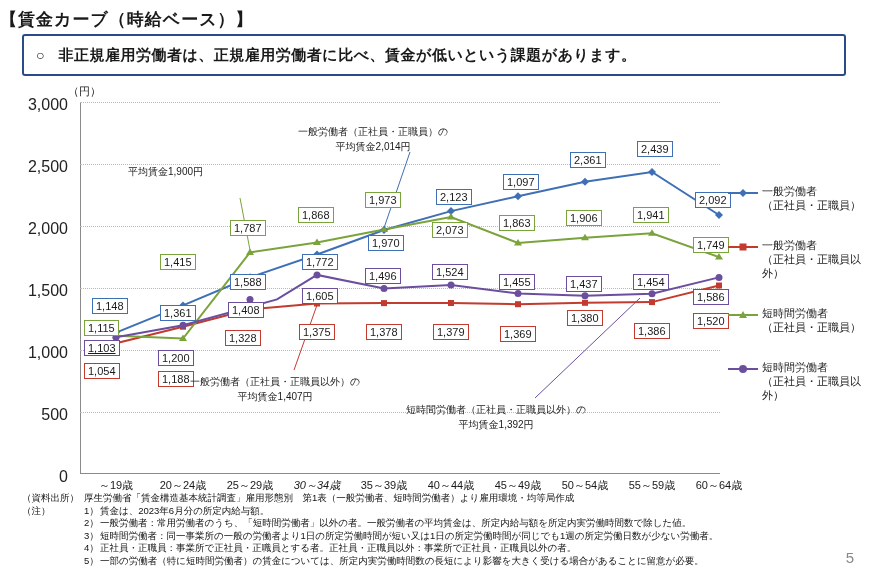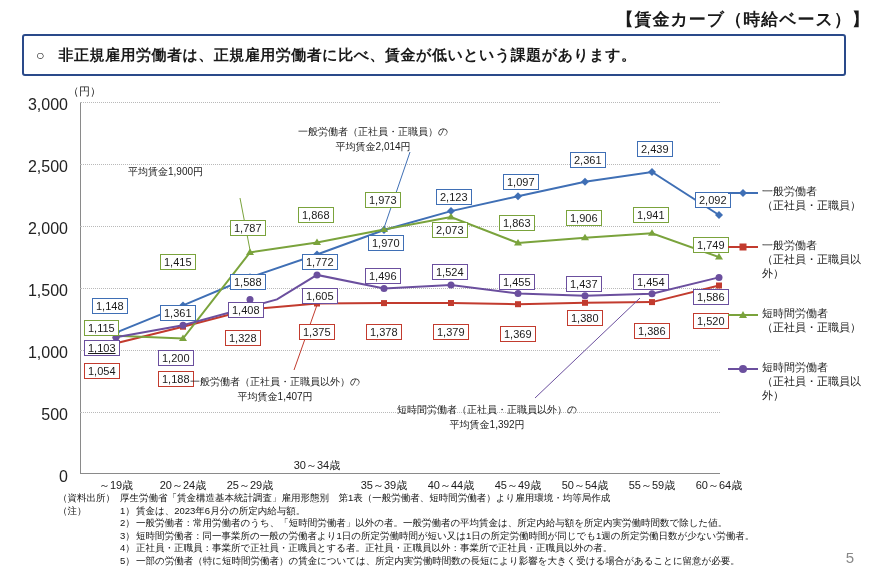--- a/index.html
+++ b/index.html
@@ -6,21 +6,21 @@
   body{
     width:870px;height:572px;
     background:#ffffff;
     font-family:"Liberation Sans", sans-serif;
     color:#1a1a1a;
     position:relative;
     overflow:hidden;
   }
   .title{
     position:absolute;top:8px;left:0;width:870px;
-    text-align:right;
+    text-align:left;
     font-size:17px;font-weight:bold;letter-spacing:1px;
   }
   .callout{
     position:absolute;left:22px;top:34px;width:820px;height:38px;
     border:2px solid #2a4a8a;border-radius:3px;
     background:#ffffff;
     display:flex;align-items:center;
   }
   .callout .mark{font-size:14px;margin-left:12px;margin-right:14px;color:#111;}
   .callout .txt{font-size:15px;font-weight:bold;letter-spacing:.5px;}
@@ -52,21 +52,21 @@
   }
   .dl-blue{border-color:#3f6fb5;}
   .dl-red{border-color:#c23b2e;}
   .dl-green{border-color:#7aa33c;}
   .dl-purple{border-color:#6b4f9e;}
   .anno{position:absolute;font-size:10px;line-height:15px;text-align:center;white-space:nowrap;}
   .notes{
     position:absolute;left:22px;top:492px;width:830px;font-size:9.5px;line-height:12.5px;color:#111;
   }
   .notes .row{display:flex;}
-  .notes .k{width:62px;flex:0 0 62px;margin-left:36px;}
+  .notes .k{width:62px;flex:0 0 62px;}
   .notes .n{width:16px;flex:0 0 16px;}
   .pageno{position:absolute;right:16px;bottom:6px;font-size:15px;color:#888;}
 </style>
 </head>
 <body>
 
 <div class="title">【賃金カーブ（時給ベース）】</div>
 
 <div class="callout">
   <span class="mark">○</span>
@@ -218,30 +218,30 @@
       <div>一般労働者（正社員・正職員）の</div>
       <div>平均賃金2,014円</div>
     </div>
     <div class="anno" style="left:48px;top:62px;">
       <div>平均賃金1,900円</div>
     </div>
     <div class="anno" style="left:110px;top:272px;">
       <div>一般労働者（正社員・正職員以外）の</div>
       <div>平均賃金1,407円</div>
     </div>
-    <div class="anno" style="left:317px;top:300px;">
+    <div class="anno" style="left:326px;top:300px;">
       <div>短時間労働者（正社員・正職員以外）の</div>
       <div>平均賃金1,392円</div>
     </div>
   </div>
 
   <div class="xlabel" style="left:54px;top:394px;">～19歳</div>
   <div class="xlabel" style="left:121px;top:394px;">20～24歳</div>
   <div class="xlabel" style="left:188px;top:394px;">25～29歳</div>
-  <div class="xlabel" style="left:255px;top:374px;">30～34歳</div>
+  <div class="xlabel" style="left:255px;top:394px;font-style:italic;">30～34歳</div>
   <div class="xlabel" style="left:322px;top:394px;">35～39歳</div>
   <div class="xlabel" style="left:389px;top:394px;">40～44歳</div>
   <div class="xlabel" style="left:456px;top:394px;">45～49歳</div>
   <div class="xlabel" style="left:523px;top:394px;">50～54歳</div>
   <div class="xlabel" style="left:590px;top:394px;">55～59歳</div>
   <div class="xlabel" style="left:657px;top:394px;">60～64歳</div>
 
   <div class="legend">
     <div class="legend-item">
       <svg class="legend-sym" viewBox="0 0 30 10">

